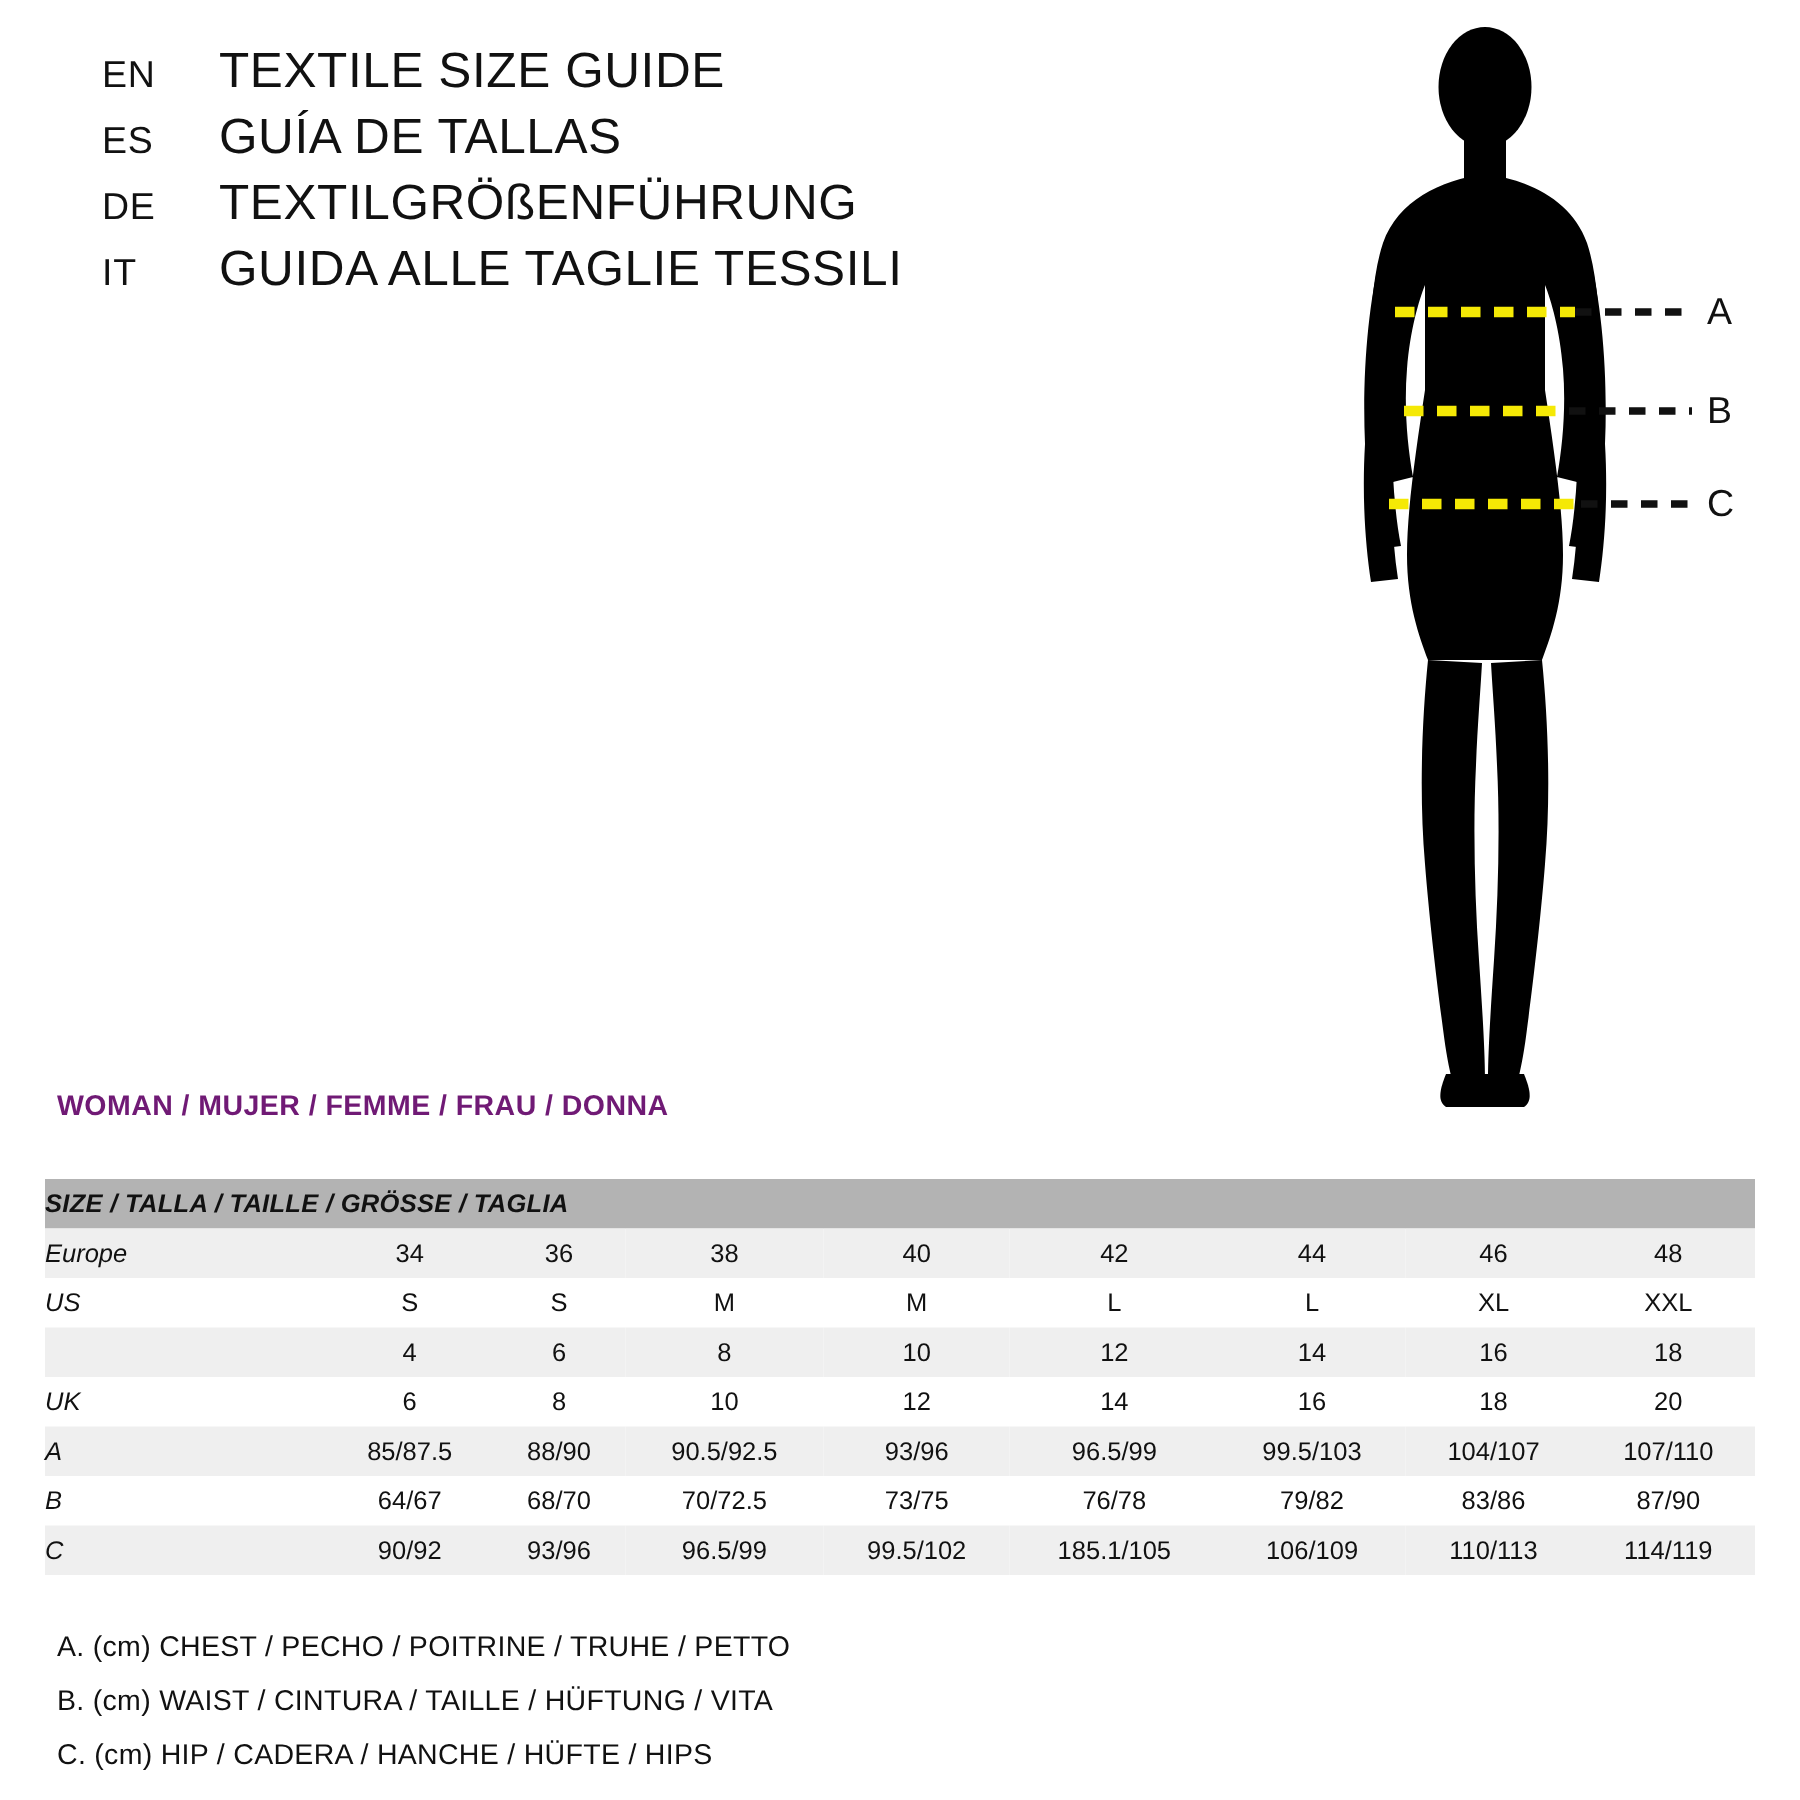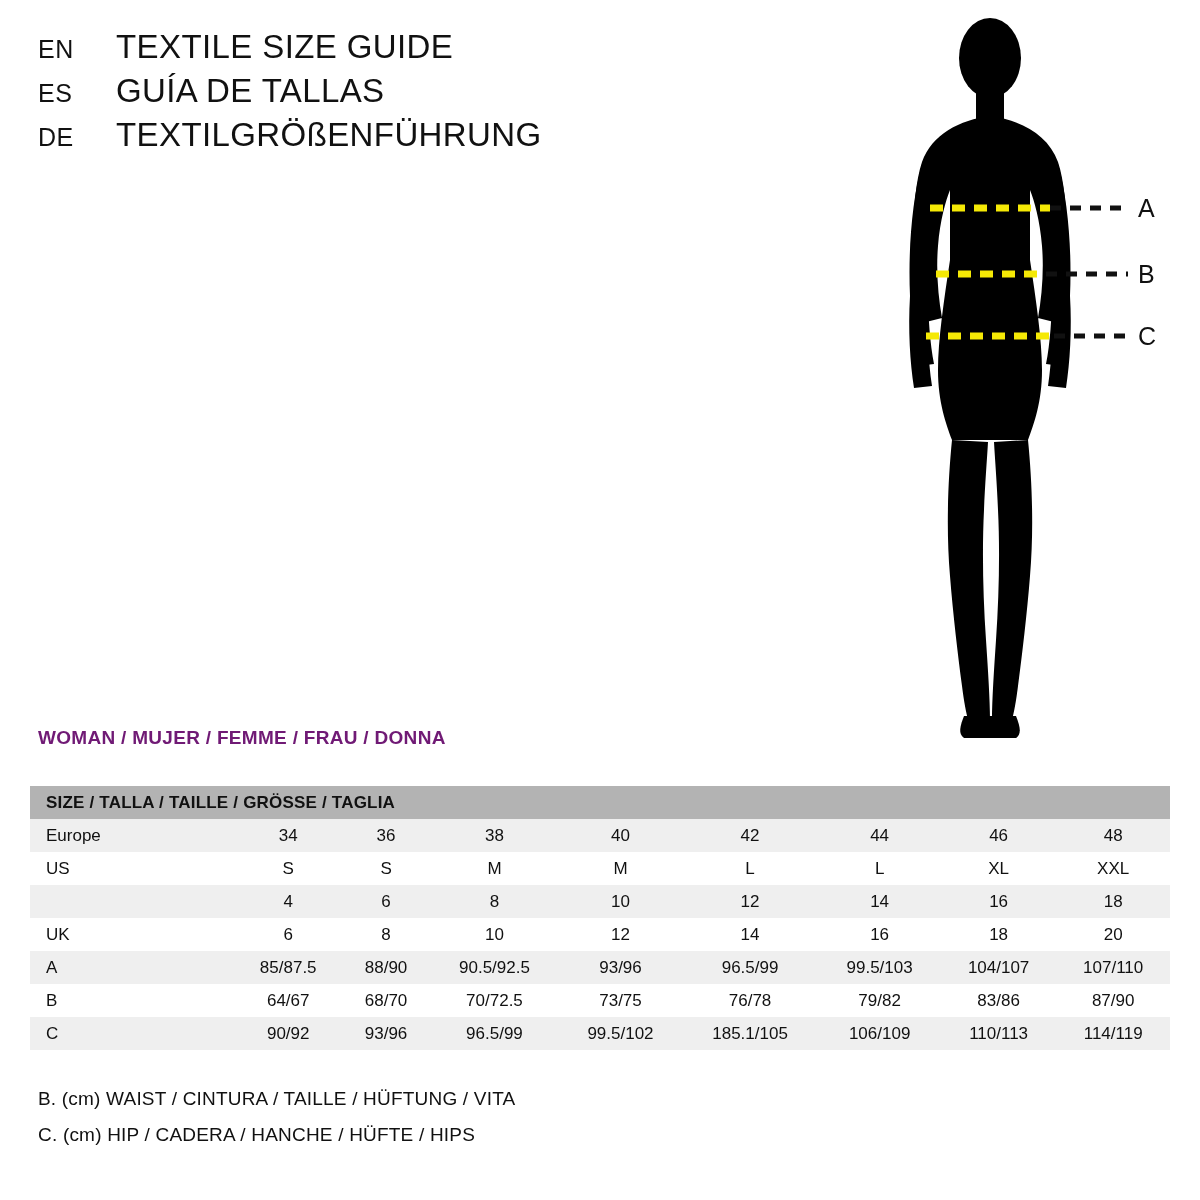--- a/index.html
+++ b/index.html
@@ -20,20 +20,21 @@
   .title-block {
     position: absolute;
     left: 38px;
     top: 28px;
     width: 620px;
   }
   .title-row {
     display: flex;
     align-items: baseline;
     margin-bottom: 6px;
+    margin-left: 30px;
   }
   .title-lang {
     width: 78px;
     flex: 0 0 78px;
     font-size: 25px;
     letter-spacing: 0.5px;
     color: #111;
   }
   .title-text {
     font-size: 33px;
@@ -84,22 +85,23 @@
   table.size-table th,
   table.size-table td {
     padding: 6px 8px;
     text-align: center;
     font-weight: normal;
     height: 21px;
   }
   table.size-table th.row-head,
   table.size-table td.row-head {
     text-align: left;
-    padding-left: 16px;
+    padding-left: 0;
     width: 180px;
+    font-style: italic;
   }
   tr.header-row {
     background: #b3b3b3;
   }
   tr.header-row th {
     font-weight: bold;
     font-size: 17px;
     letter-spacing: 0.2px;
   }
   tr.shade {
@@ -132,20 +134,24 @@
     <div class="title-lang">EN</div>
     <div class="title-text">TEXTILE SIZE GUIDE</div>
   </div>
   <div class="title-row">
     <div class="title-lang">ES</div>
     <div class="title-text">GUÍA DE TALLAS</div>
   </div>
   <div class="title-row">
     <div class="title-lang">DE</div>
     <div class="title-text">TEXTILGRÖßENFÜHRUNG</div>
+  </div>
+  <div class="title-row">
+    <div class="title-lang">IT</div>
+    <div class="title-text">GUIDA ALLE TAGLIE TESSILI</div>
   </div>
 </div>
 
 <div class="figure-area">
   <svg class="figure-svg" width="340" height="740" viewBox="0 0 340 740">
     <g fill="#000000">
 
       <ellipse cx="140" cy="48" rx="31" ry="40"></ellipse>
 
       <path d="M126 80 h28 v34 h-28 z"></path>
@@ -307,15 +313,16 @@
       <td>99.5/102</td>
       <td>185.1/105</td>
       <td>106/109</td>
       <td>110/113</td>
       <td>114/119</td>
     </tr>
   </tbody>
 </table>
 
 <div class="footnotes">
+  <div class="footnote">A. (cm) CHEST / PECHO / POITRINE / TRUHE / PETTO</div>
   <div class="footnote">B. (cm) WAIST / CINTURA / TAILLE / HÜFTUNG / VITA</div>
   <div class="footnote">C. (cm) HIP / CADERA / HANCHE / HÜFTE / HIPS</div>
 </div>
 
 </body></html>

